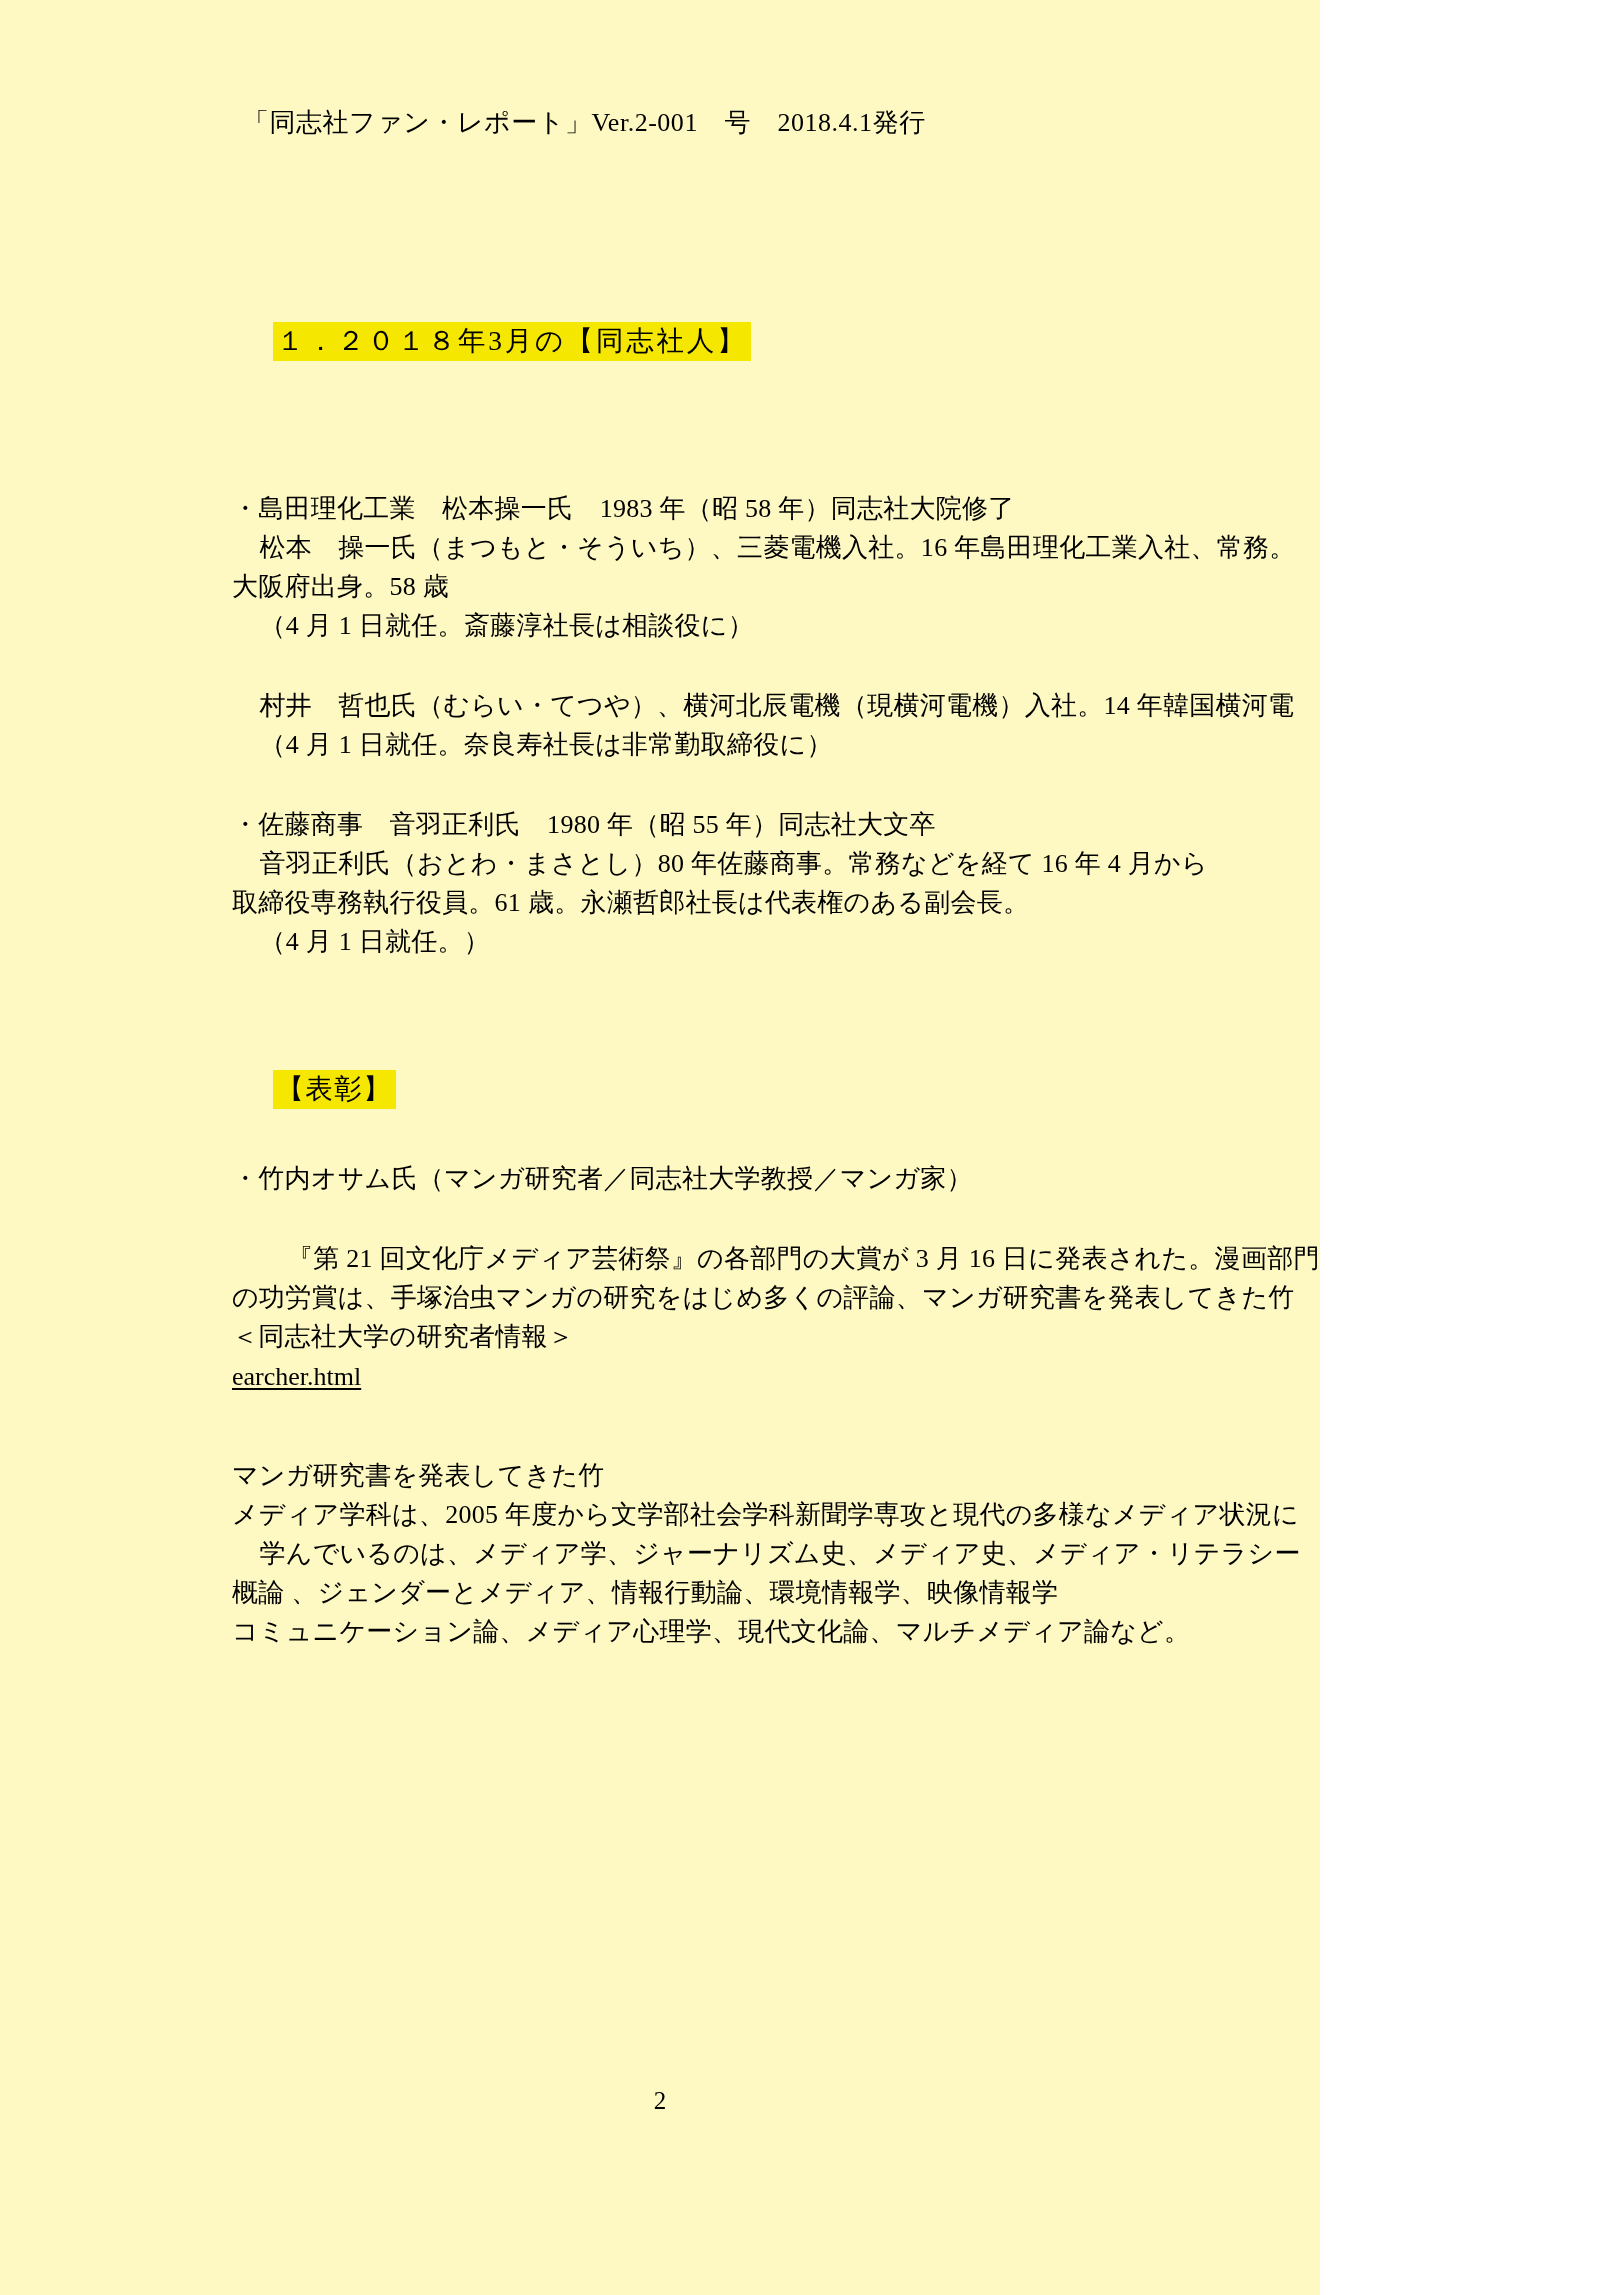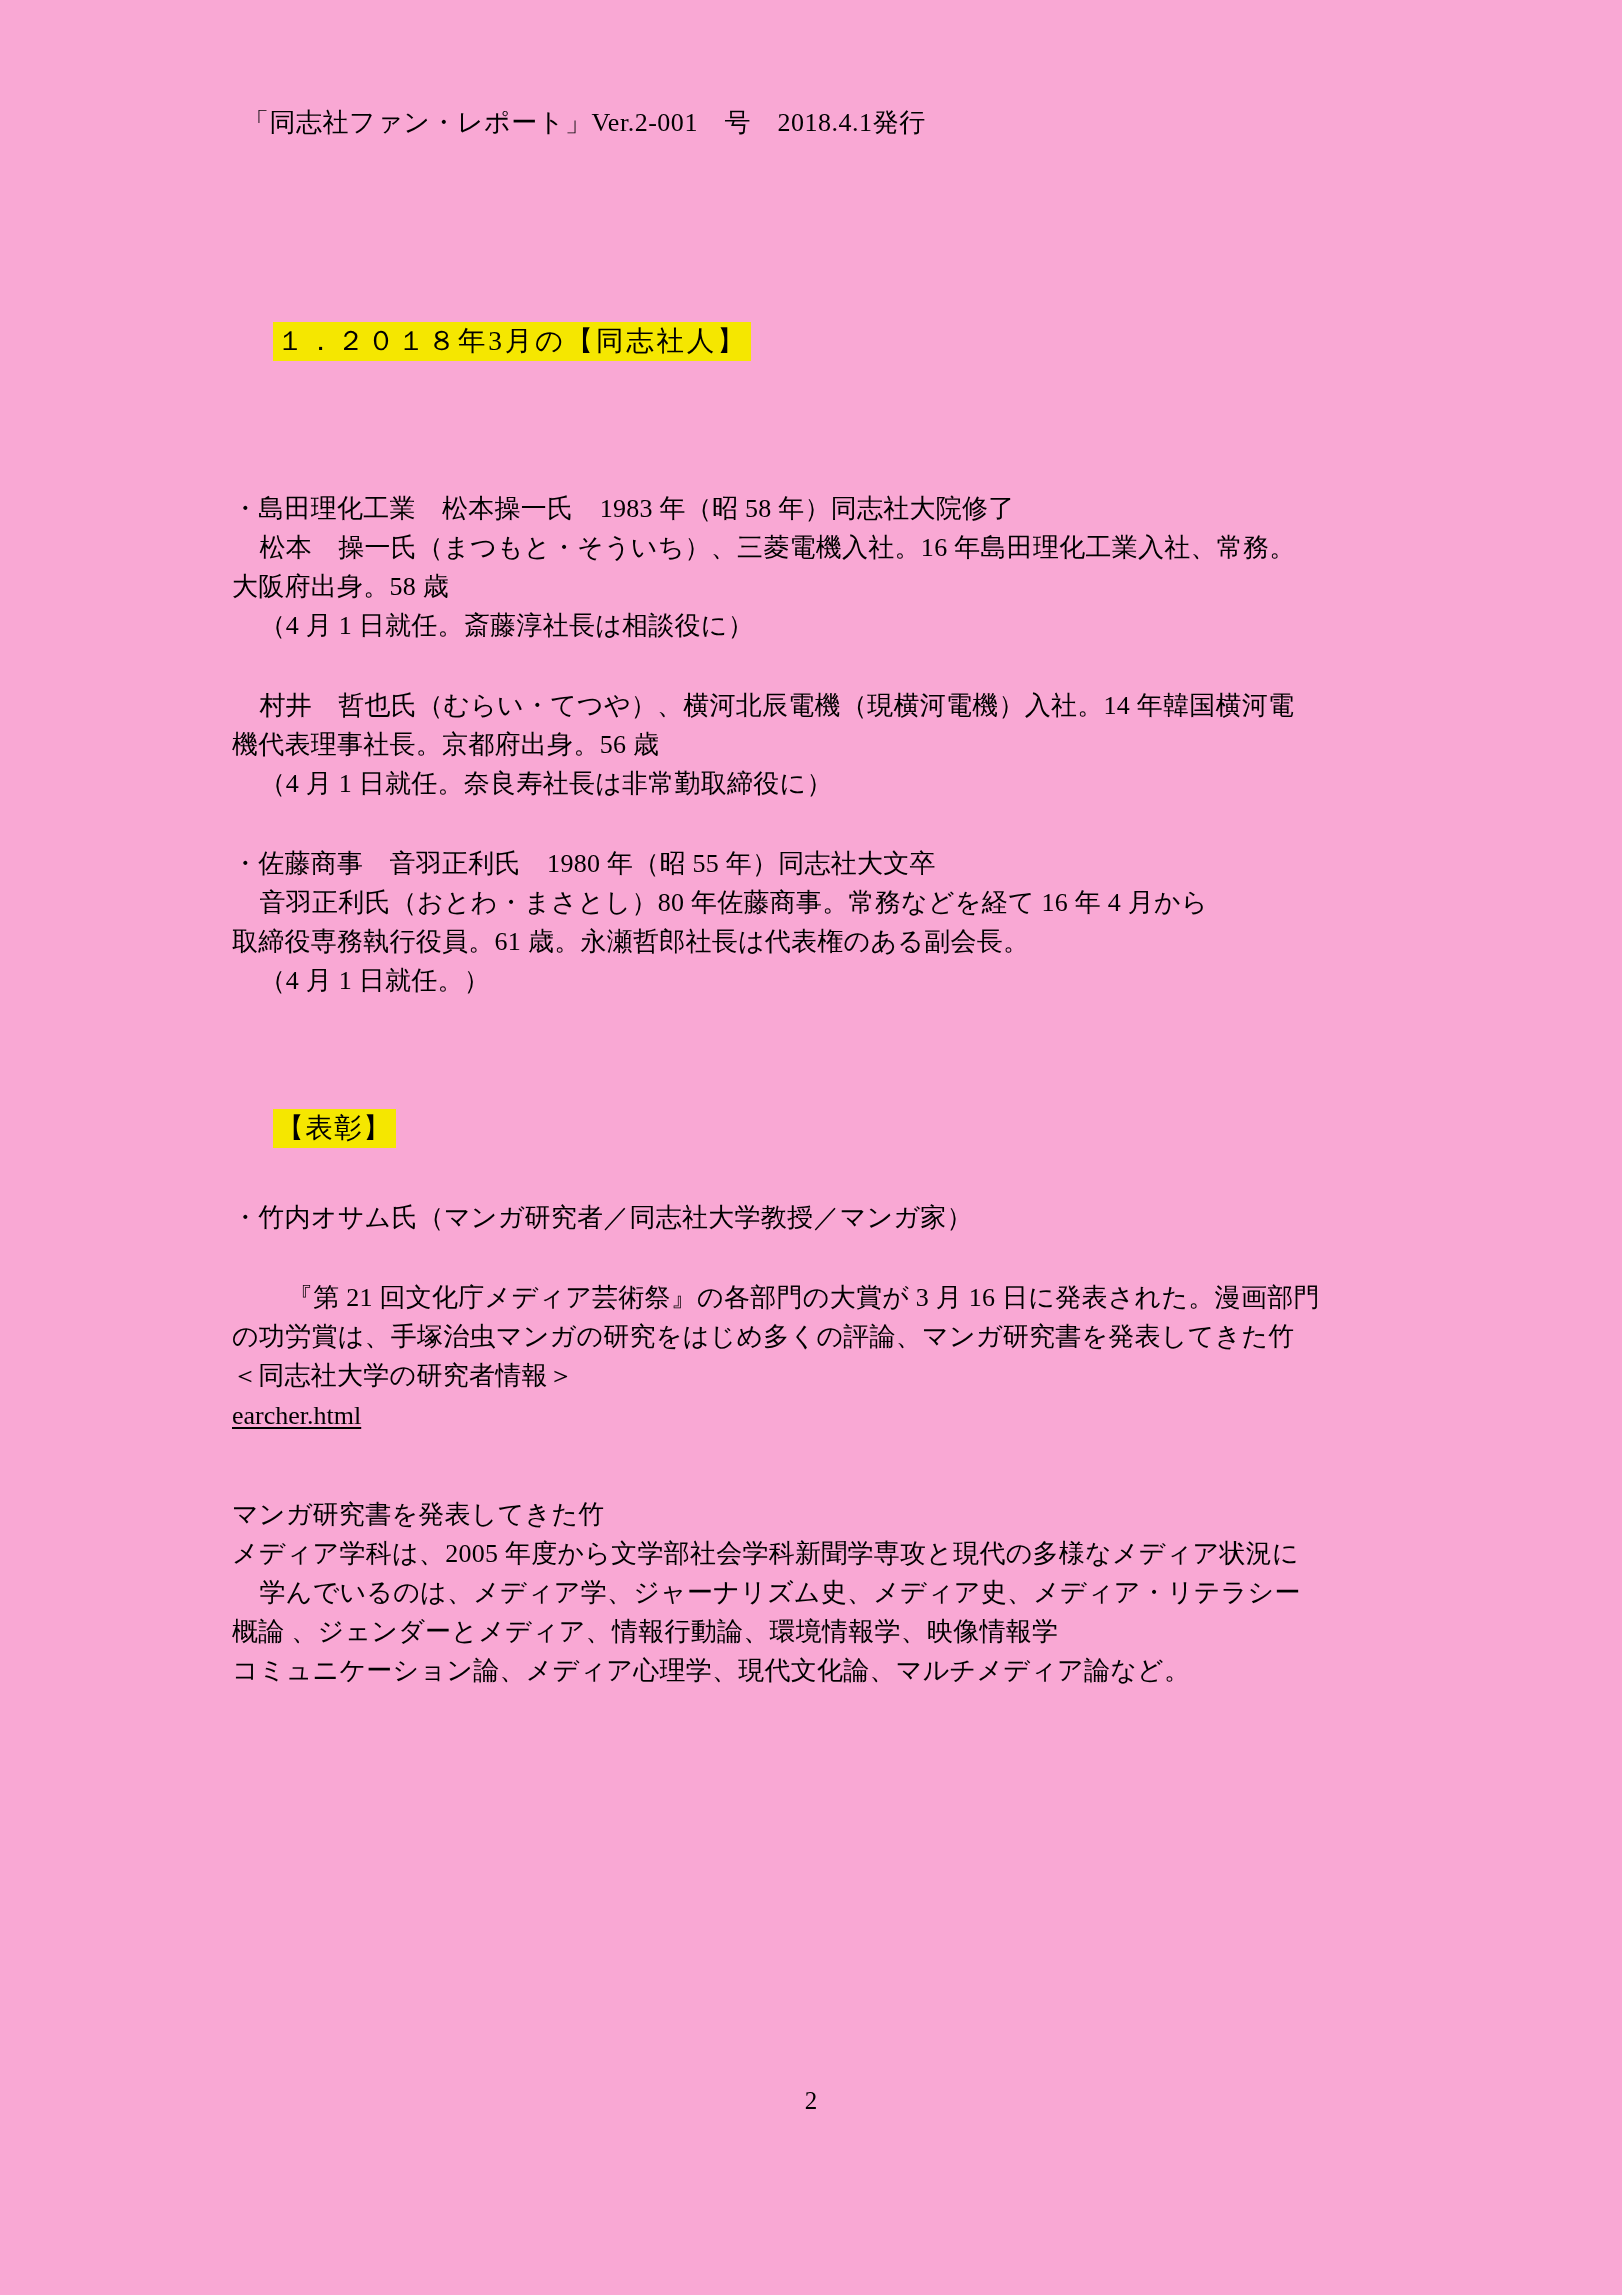--- a/index.html
+++ b/index.html
@@ -8,23 +8,23 @@
     background: #ffffff;
   }
   body {
     font-family: "Liberation Serif", "DejaVu Serif", serif;
     color: #000000;
     -webkit-font-smoothing: antialiased;
   }
 
   .page {
     position: relative;
-    width: 1622px;
+    width: 1320px;
     height: 2295px;
-    background: #f9a8d4;
+    background: #fef9c3;
     box-sizing: border-box;
     overflow: hidden;
   }
 
   
   .doc-header {
     position: absolute;
     left: 243px;
     top: 105px;
     font-size: 26px;
@@ -106,21 +106,20 @@
     <div class="sp-lg"></div>
 
     <div class="line">・島田理化工業　松本操一氏　1983 年（昭 58 年）同志社大院修了</div>
     <div class="line ind-1">松本　操一氏（まつもと・そういち）、三菱電機入社。16 年島田理化工業入社、常務。</div>
     <div class="line">大阪府出身。58 歳</div>
     <div class="line ind-1">（4 月 1 日就任。斎藤淳社長は相談役に）</div>
 
     <div class="sp-lg"></div>
 
     <div class="line ind-1">村井　哲也氏（むらい・てつや）、横河北辰電機（現横河電機）入社。14 年韓国横河電</div>
-    <div class="line">機代表理事社長。京都府出身。56 歳</div>
     <div class="line ind-1">（4 月 1 日就任。奈良寿社長は非常勤取締役に）</div>
 
     <div class="sp-lg"></div>
 
     <div class="line">・佐藤商事　音羽正利氏　1980 年（昭 55 年）同志社大文卒</div>
     <div class="line ind-1">音羽正利氏（おとわ・まさとし）80 年佐藤商事。常務などを経て 16 年 4 月から</div>
     <div class="line">取締役専務執行役員。61 歳。永瀬哲郎社長は代表権のある副会長。</div>
     <div class="line ind-1">（4 月 1 日就任。）</div>
 
     <div class="sp-xl"></div>

